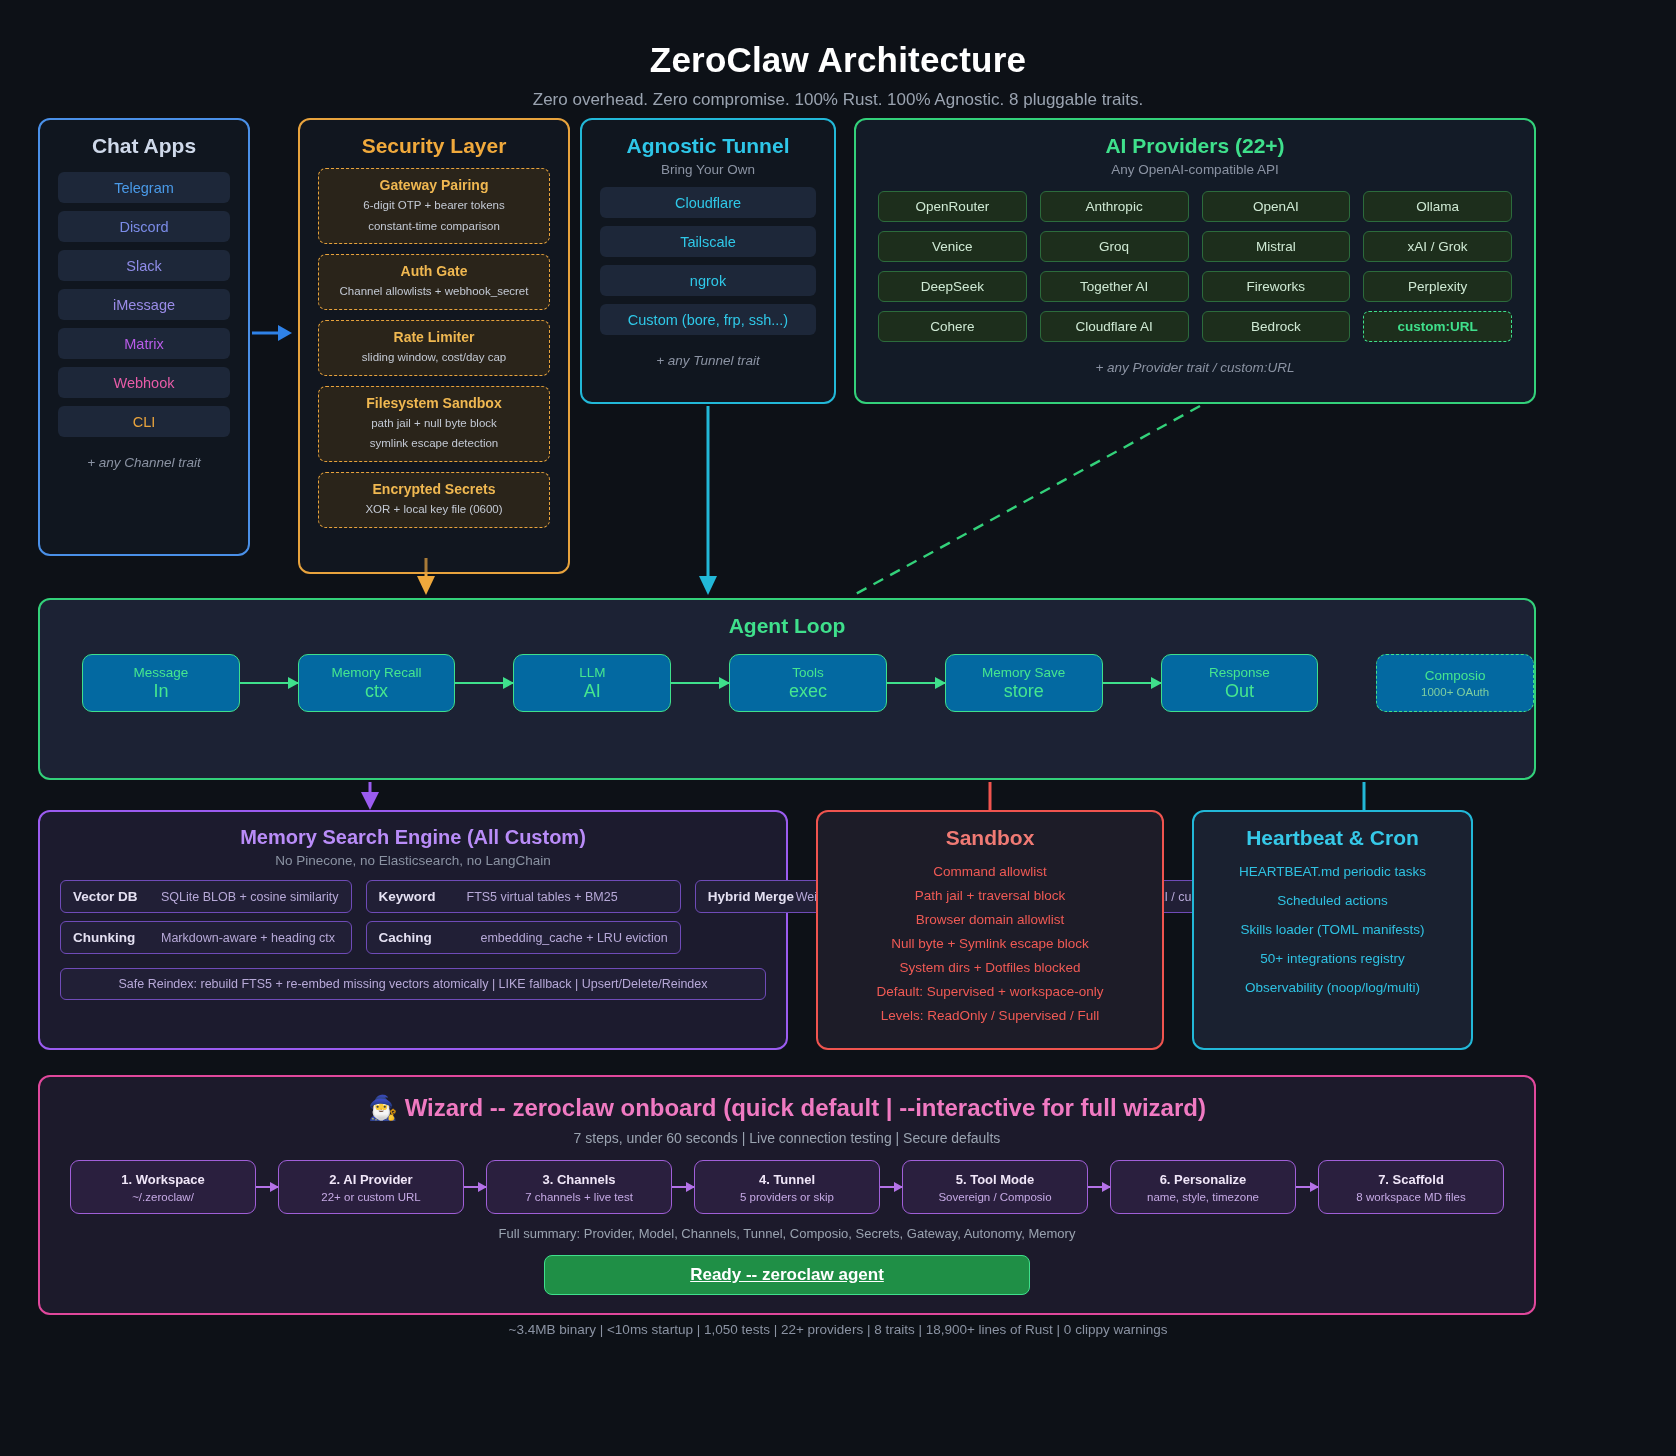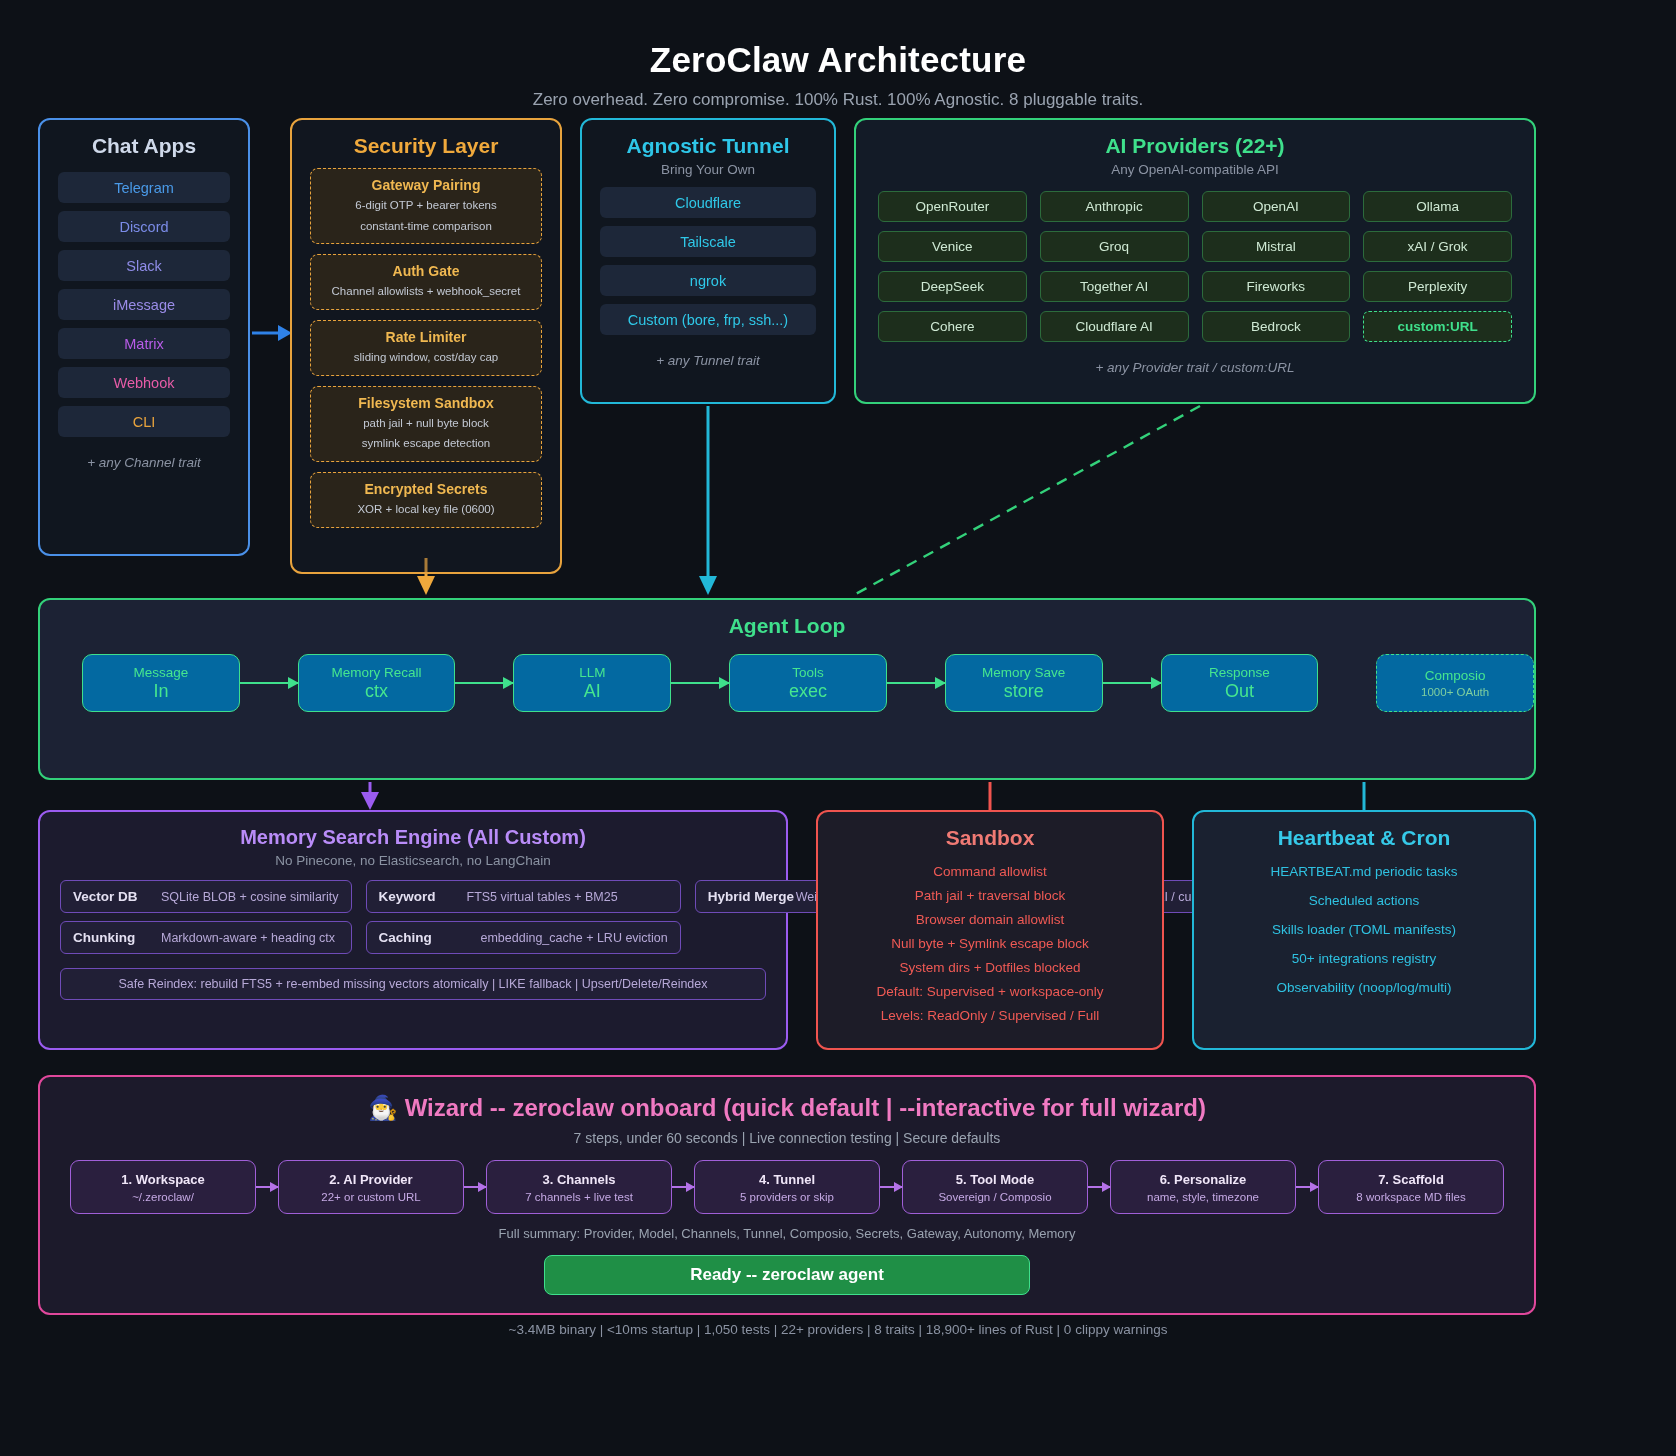--- a/index.html
+++ b/index.html
@@ -42,21 +42,21 @@
     border-color: #4a90e8; background: #18203055; }
   #chat-apps .panel-title { color: #cfd9ea; }
   .chip {
     margin: 8px 18px 0 18px; height: 31px; border-radius: 6px;
     background: #1d2739; display: flex; align-items: center; justify-content: center;
     font-size: 14.5px;
   }
   #chat-apps .chiplist { margin-top: 14px; }
 
   
-  #security { left: 290px; top: 118px; width: 272px; height: 456px;
+  #security { left: 298px; top: 118px; width: 272px; height: 456px;
     border-color: #e8a33d; background: #1a202f55; }
   #security .panel-title { color: #f0a93c; }
   .dashbox {
     margin: 10px 18px 0 18px; border: 1.6px dashed #e8a33d; border-radius: 8px;
     background: #2a241a; padding: 8px 6px 9px 6px; text-align: center;
   }
   .dashbox .t { font-size: 14px; font-weight: bold; color: #f0b851; }
   .dashbox .d { font-size: 11.5px; color: #c3c9d4; margin-top: 4px; line-height: 1.45; }
 
   
@@ -123,21 +123,21 @@
   }
 
   
   #sandbox { left: 816px; top: 810px; width: 348px; height: 240px;
     border-color: #f0544f; background: #1d1c28; }
   #sandbox .panel-title { color: #f07a74; }
   .slist { margin-top: 14px; text-align: center; }
   .slist div { font-size: 13.5px; color: #f05a55; margin-top: 9px; }
 
   
-  #heartbeat { left: 1192px; top: 810px; width: 344px; height: 240px;
+  #heartbeat { left: 1192px; top: 810px; width: 281px; height: 240px;
     border-color: #22b8d8; background: #1a2130; }
   #heartbeat .panel-title { color: #36c9e8; }
   .hlist { margin-top: 14px; text-align: center; }
   .hlist div { font-size: 13.5px; color: #2fc2e2; margin-top: 14px; }
 
   
   #wizard { left: 38px; top: 1075px; width: 1498px; height: 240px;
     border-color: #e0489c; background: #1c1a2b; }
   .wiz-title { text-align:center; font-size: 24px; font-weight:bold; color: #f07ac2;
     margin-top: 17px; }
@@ -153,21 +153,21 @@
   .stepbox .d { font-size: 11.5px; color:#c5a9e4; margin-top: 4px; }
   .arrowp { width: 22px; height: 2px; background:#b472e8; position:relative; }
   .arrowp::after { content:''; position:absolute; right:-1px; top:-4px;
     border-left: 9px solid #b472e8; border-top:5px solid transparent;
     border-bottom:5px solid transparent; }
   .wiz-summary { text-align:center; font-size: 13px; color:#9aa3b0; margin-top: 12px; }
   .readybtn {
     margin: 14px auto 0 auto; width: 486px; height: 40px; border-radius: 8px;
     background: #1f8f46; border:1.6px solid #3fe08c;
     display:flex; align-items:center; justify-content:center;
-    color:#ffffff; font-size: 17px; font-weight:bold;
+    color:#ffffff; font-size: 17px; font-weight:bold;text-decoration:underline;
   }
 
   .footer { position:absolute; left:0; right:0; top: 1322px; text-align:center;
     font-size: 13.5px; color: #8b93a3; }
 
   
   #wires { position:absolute; left:0; top:0; width:1676px; height:1456px;
     pointer-events:none; }
 </style>
 </head>

